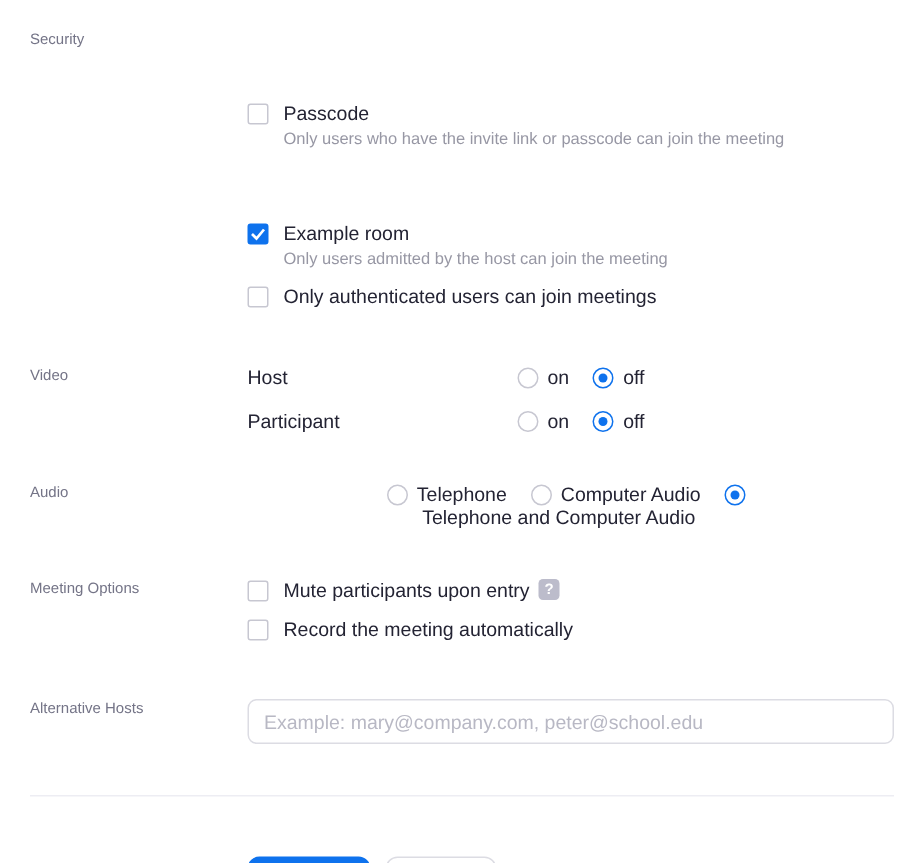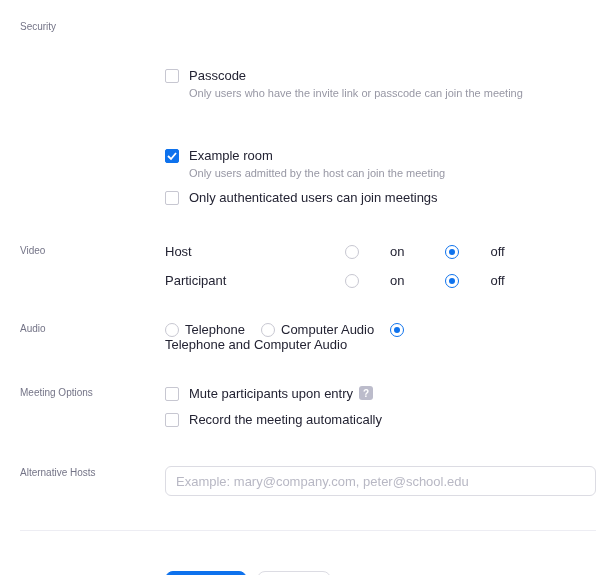--- a/index.html
+++ b/index.html
@@ -93,22 +93,22 @@
   .video-row {
     display: flex;
     align-items: center;
     margin-bottom: 14px;
   }
   .video-row:last-child { margin-bottom: 0; align-items: flex-end; }
   .video-role {
     width: 180px;
     color: #232333;
   }
-  .video-opts { display: flex; align-items: center; gap: 25px; }
-  .audio-opts { display: flex; align-items: center; flex-wrap: wrap; }
+  .video-opts { display: flex; align-items: center; }
+  .audio-opts { display: flex; align-items: center; flex-wrap: wrap; justify-content: center; }
   .info-badge {
     display: inline-flex;
     align-items: center;
     justify-content: center;
     width: 14px;
     height: 14px;
     background: #bcbccb;
     color: #fff;
     border-radius: 3px;
     font-size: 10px;

